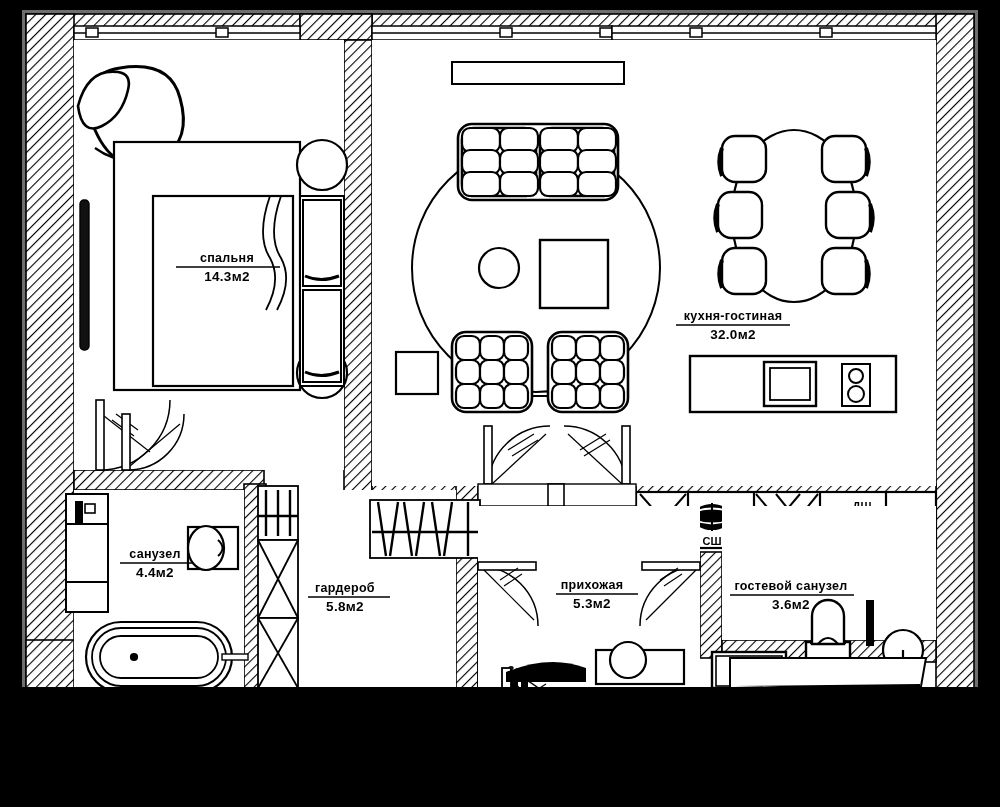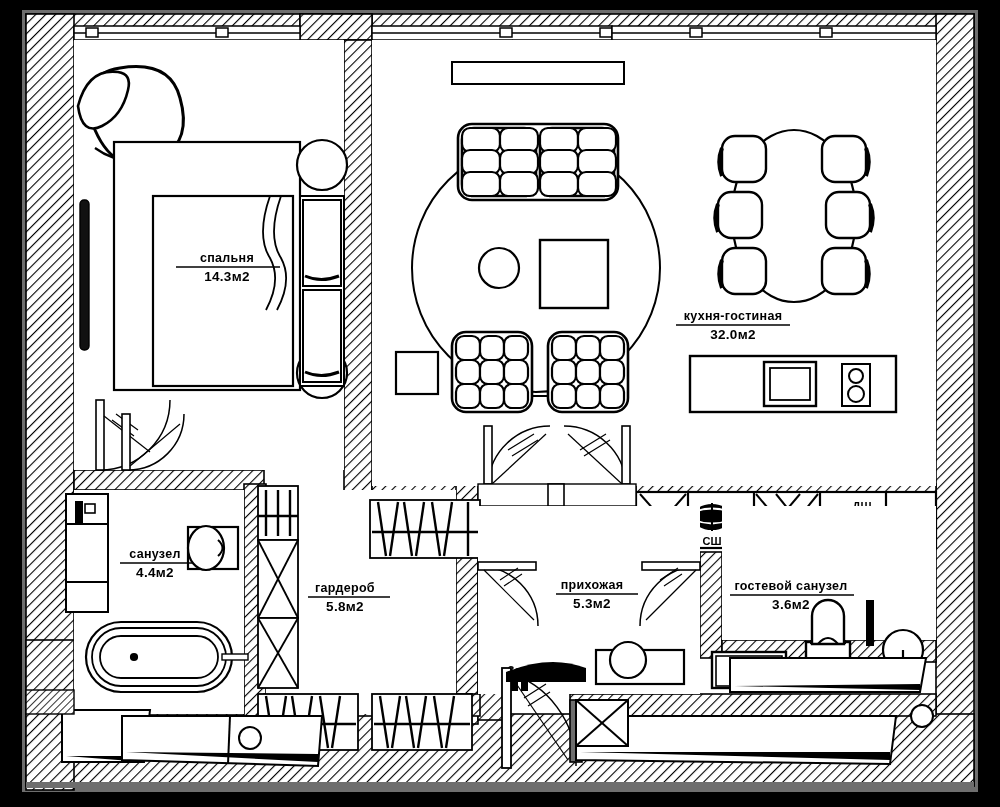--- a/index.html
+++ b/index.html
@@ -1,17 +1,17 @@
 <!DOCTYPE html>
 <html><head>
 <meta charset="utf-8">
 <style>
   html,body{margin:0;padding:0;background:#000;}
   #stage{
-    position:relative;width:1000px;height:807px;
+    position:relative;width:1000px;height:687px;
     background:#000;overflow:hidden;
     font-family:"Liberation Sans", sans-serif;
   }
   svg{display:block;}
   .rlabel{
     font-family:"Liberation Sans", sans-serif;
     font-weight:700;
     fill:#000;
     text-anchor:middle;
   }

